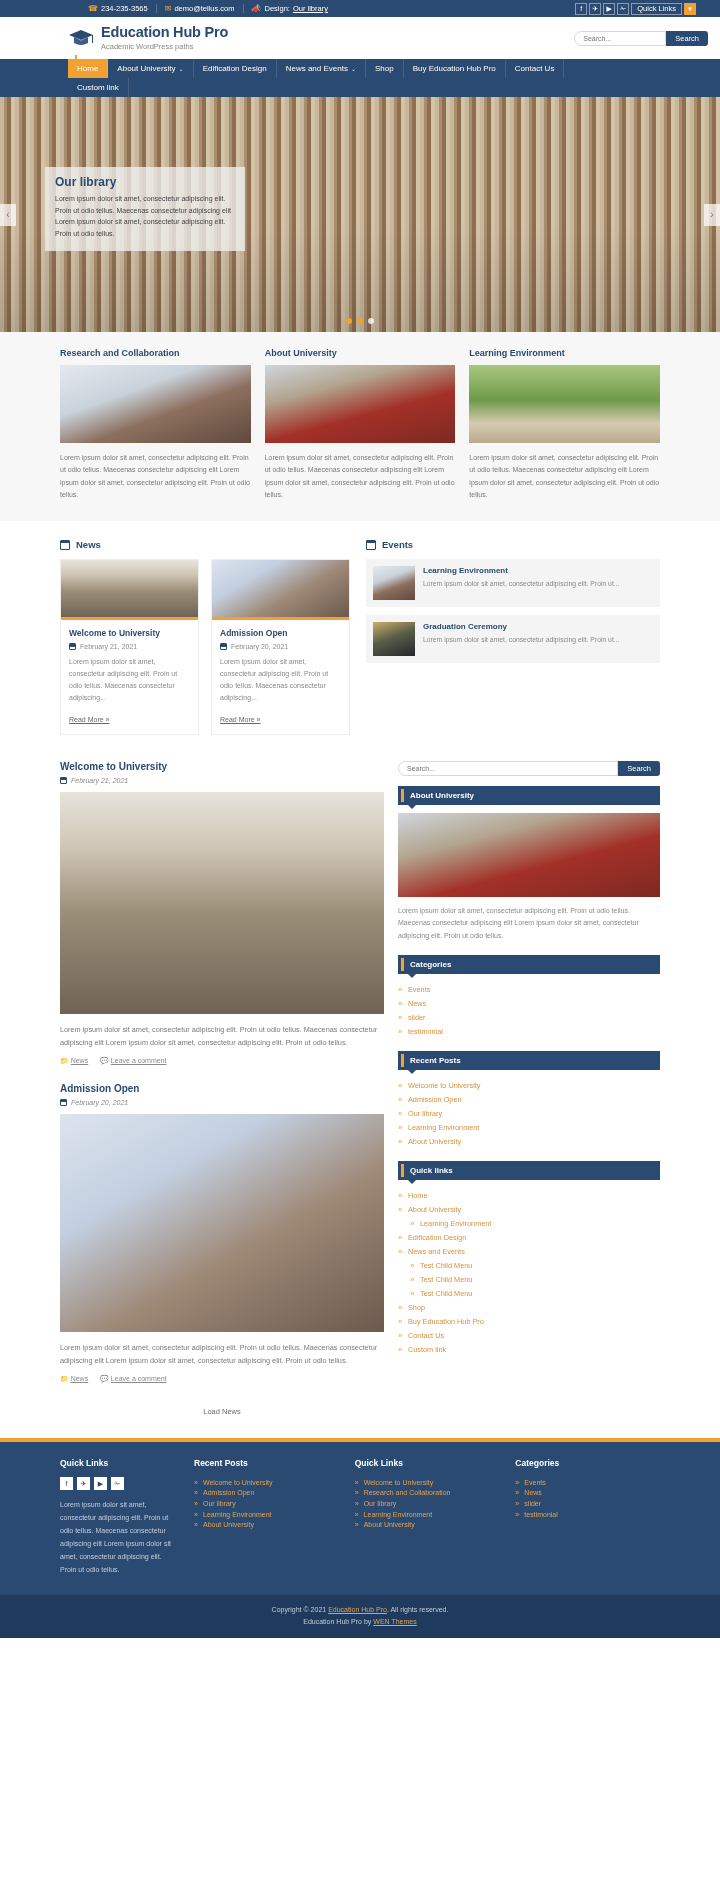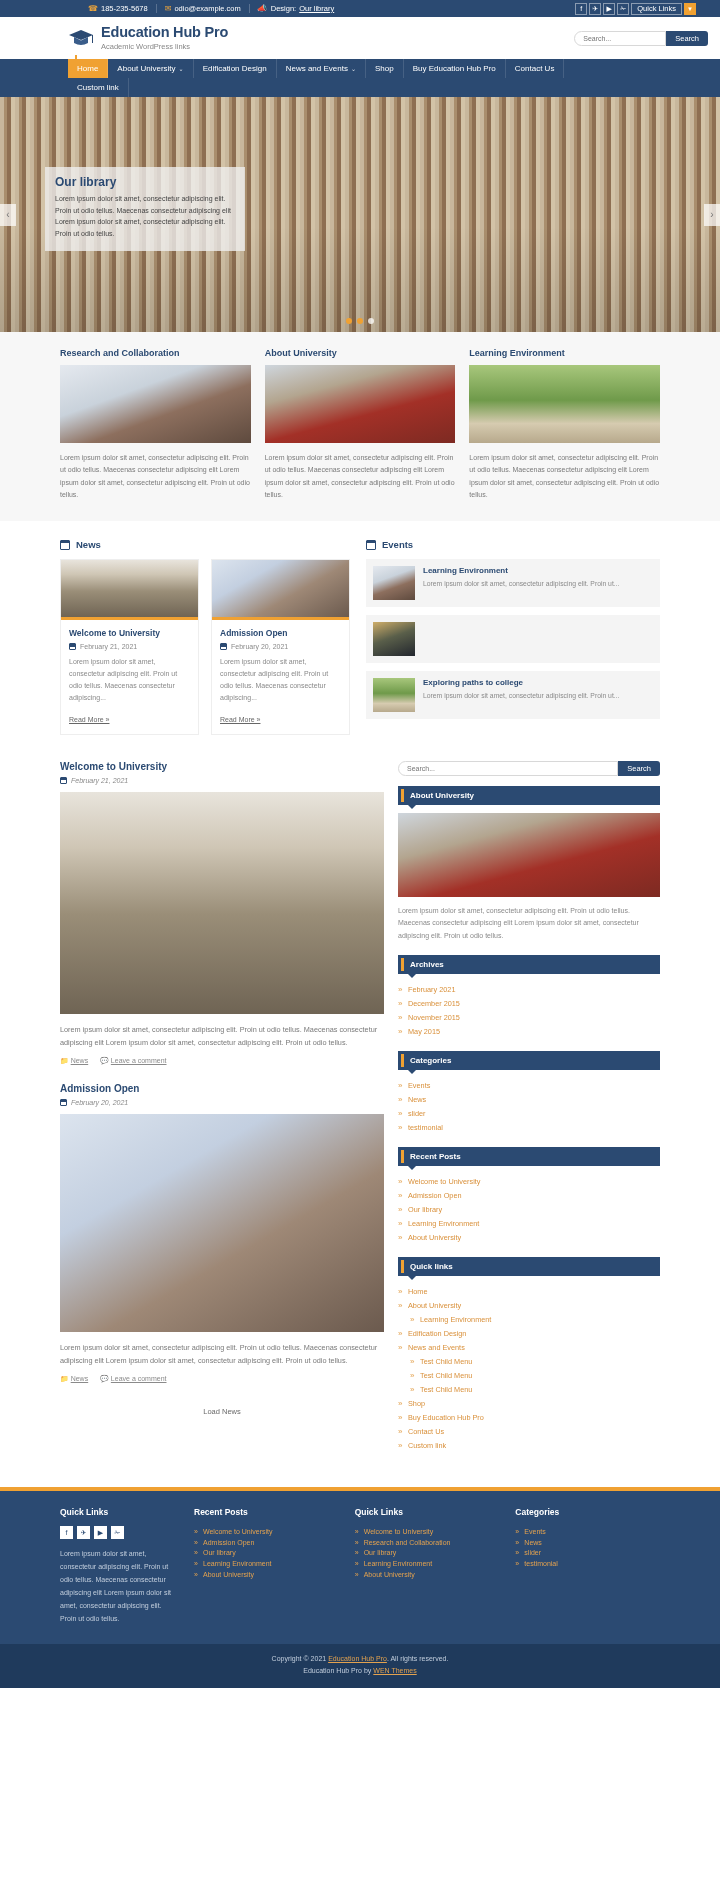--- a/index.html
+++ b/index.html
@@ -228,25 +228,25 @@
 </style>
 </head>
 <body>
 
 <div class="wrap">
 
   <div class="topbar">
     <div class="topbar-left">
       <div class="tb-item">
         <span class="tb-icon">☎</span>
-        <span>185-235-5678</span>
+        <span>234-235-3565</span>
       </div>
       <div class="tb-item">
         <span class="tb-icon">✉</span>
-        <span>odio@example.com</span>
+        <span>demo@tellus.com</span>
       </div>
       <div class="tb-item">
         <span class="tb-icon">📣</span>
         <span>Design:</span>
         <a class="tb-link" href="#">Our library</a>
       </div>
     </div>
     <div class="topbar-right">
       <span class="soc">f</span>
       <span class="soc">✈</span>
@@ -261,21 +261,21 @@
     <div class="logo-area">
       <span class="cap-icon">
         <svg width="26" height="20" viewBox="0 0 26 20">
           <polygon points="13,2 25,7 13,12 1,7" fill="#2b4a72"></polygon>
           <path d="M6 9 L6 15 Q13 19 20 15 L20 9 L13 12.5 Z" fill="#3a5d8a"></path>
           <rect x="24" y="7" width="1" height="8" fill="#2b4a72"></rect>
         </svg>
       </span>
       <span>
         <div class="site-title">Education Hub Pro</div>
-        <div class="site-tag">Academic WordPress links</div>
+        <div class="site-tag">Academic WordPress paths</div>
       </span>
     </div>
     <div class="hdr-search">
       <input class="hdr-search-input" placeholder="Search..." style="">
       <button class="hdr-search-btn">Search</button>
     </div>
     <span class="hdr-accent"></span>
   </div>
 
   <div class="nav">
@@ -382,25 +382,22 @@
       </div>
       <div class="event-item">
         <span class="event-thumb ph ph-students"></span>
         <span class="event-body">
           <h4>Learning Environment</h4>
           <p>Lorem ipsum dolor sit amet, consectetur adipiscing elit. Proin ut...</p>
         </span>
       </div>
       <div class="event-item">
         <span class="event-thumb ph ph-grad"></span>
-      </div>
-      <div class="event-item">
-        <span class="event-thumb ph ph-green"></span>
         <span class="event-body">
-          <h4>Exploring paths to college</h4>
+          <h4>Graduation Ceremony</h4>
           <p>Lorem ipsum dolor sit amet, consectetur adipiscing elit. Proin ut...</p>
         </span>
       </div>
     </div>
   </div>
 
   <div class="content">
     <div class="main-col">
 
       <div class="post">
@@ -451,29 +448,20 @@
         <input placeholder="Search..." style="">
         <button>Search</button>
       </div>
 
       <div class="widget">
         <div class="widget-title">About University</div>
         <div class="widget-img ph ph-red"></div>
         <p>Lorem ipsum dolor sit amet, consectetur adipiscing elit. Proin ut odio tellus. Maecenas consectetur adipiscing elit Lorem ipsum dolor sit amet, consectetur adipiscing elit. Proin ut odio tellus.</p>
       </div>
 
-      <div class="widget">
-        <div class="widget-title">Archives</div>
-        <ul class="wlist">
-          <li>February 2021</li>
-          <li>December 2015</li>
-          <li>November 2015</li>
-          <li>May 2015</li>
-        </ul>
-      </div>
 
       <div class="widget">
         <div class="widget-title">Categories</div>
         <ul class="wlist">
           <li>Events</li>
           <li>News</li>
           <li>slider</li>
           <li>testimonial</li>
         </ul>
       </div>

